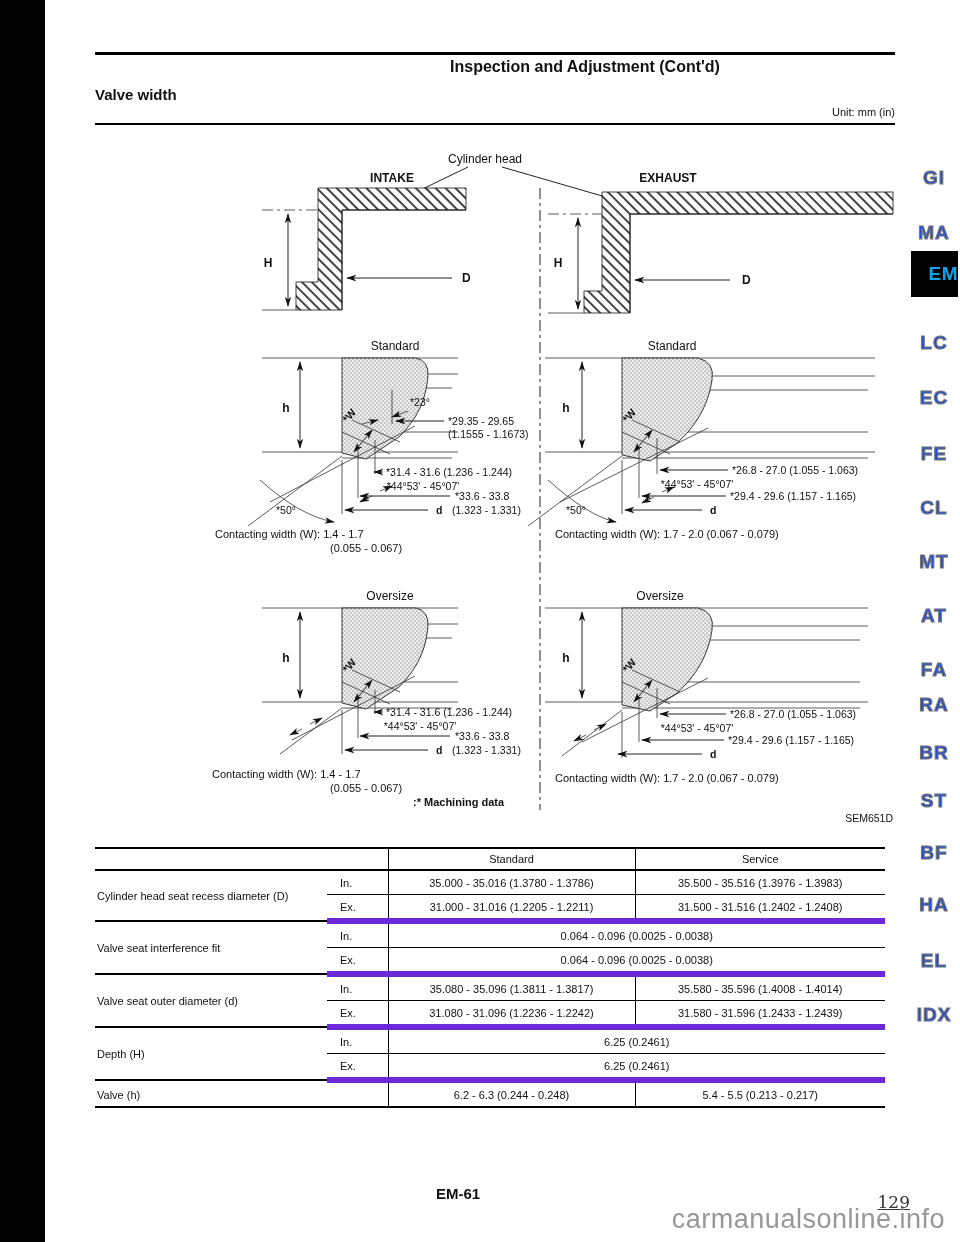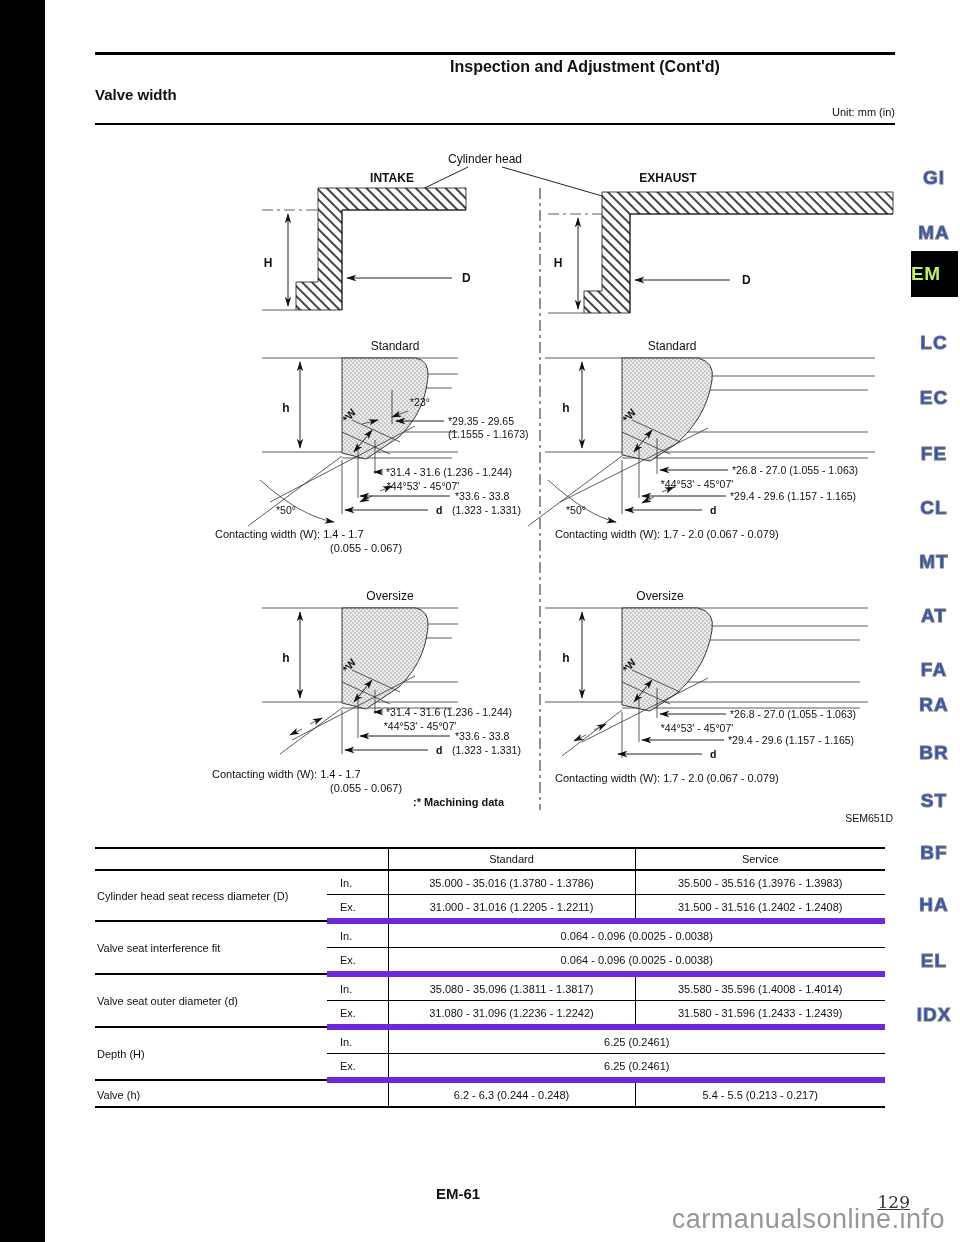--- a/index.html
+++ b/index.html
@@ -16,22 +16,22 @@
   #diagram-svg{left:0;top:130px;}
   svg text{font-family:"Liberation Sans",sans-serif;fill:#111;}
   .t10{font-size:10.5px;} .t11{font-size:11px;} .t12{font-size:12px;} .b{font-weight:bold;}
   .ln{stroke:#222;stroke-width:1;fill:none;}
   .thin{stroke:#333;stroke-width:.8;fill:none;}
   .dashdot{stroke-dasharray:11 4 3 4;}
   
   .tab{left:908px;width:52px;height:22px;text-align:center;font-size:19px;font-weight:bold;
        letter-spacing:1px;color:#1d4ed8;-webkit-text-stroke:1.1px #787878;text-shadow:0 0 1px #999;}
   #tab-em-box{left:911px;top:251px;width:47px;height:46px;background:#000;}
-  #tab-em-box .em{position:absolute;left:0;top:0;width:47px;height:46px;line-height:46px;text-align:left;
-       color:#bef264;font-size:19px;font-weight:bold;letter-spacing:.5px;}
+  #tab-em-box .em{position:absolute;left:0;top:0;width:47px;height:46px;line-height:46px;text-align:right;
+       color:#0ea5e9;font-size:19px;font-weight:bold;letter-spacing:.5px;}
   
   #spec-table{position:absolute;left:95px;top:847px;width:790px;border-collapse:collapse;
        border-top:2px solid #000;border-bottom:2px solid #000;font-size:11px;color:#111;table-layout:fixed;}
   #spec-table td{height:23px;padding:0;text-align:center;vertical-align:middle;overflow:hidden;}
   #spec-table tr.hdr td{height:20px;border-bottom:2px solid #000;}
   #spec-table td.vl{border-left:1px solid #000;}
   #spec-table td.sub{border-bottom:1px solid #000;}
   #spec-table tr.gend td{border-bottom:6px solid #6d28d9;}
   #spec-table td.lbl{text-align:left;padding-left:2px;border-bottom:2px solid #000;}
   #spec-table td.inex{text-align:left;padding-left:13px;margin-top:24px;}

